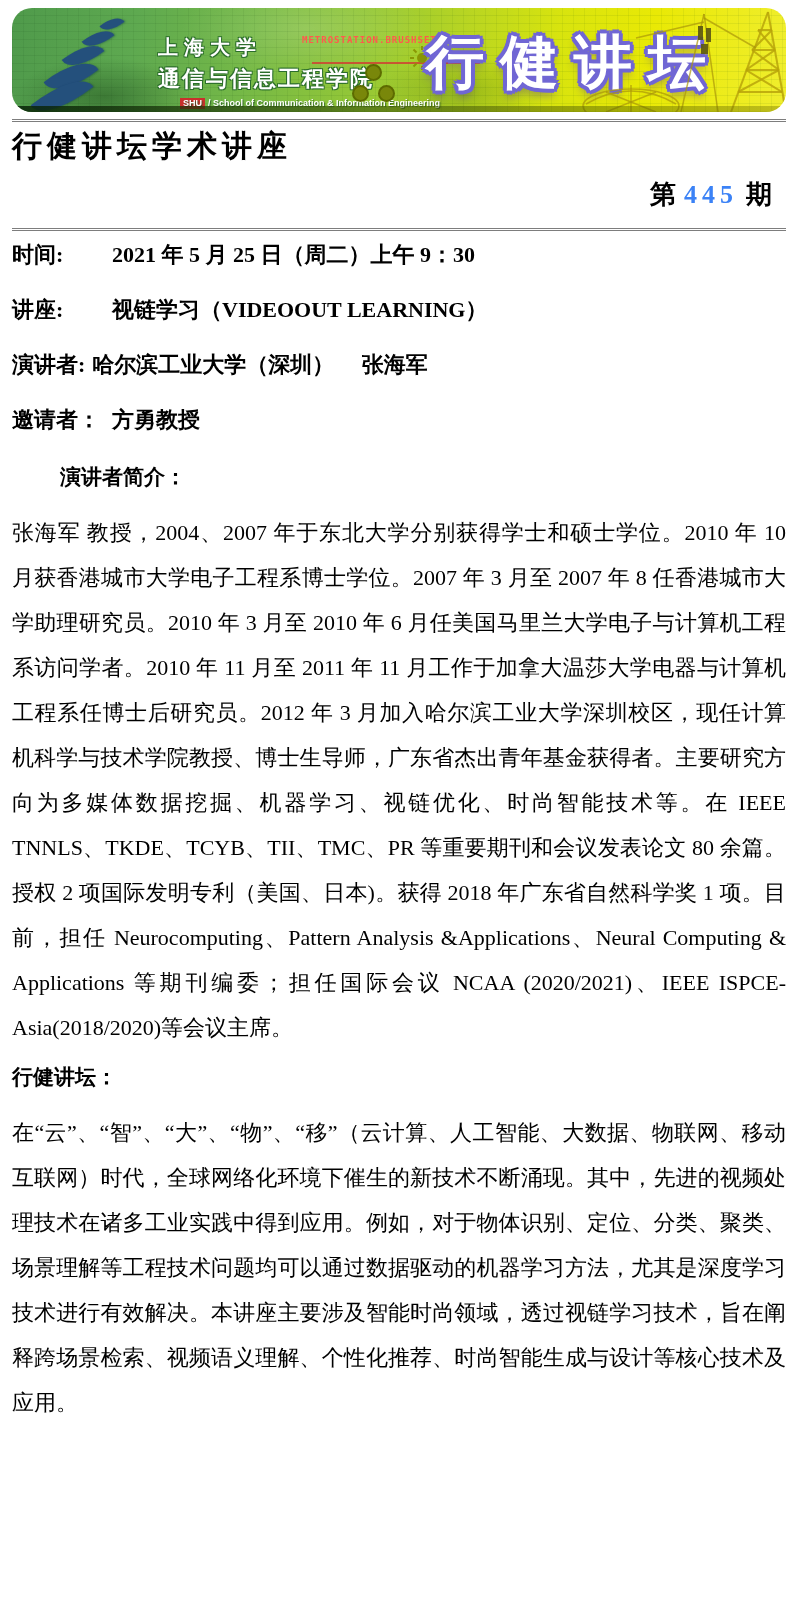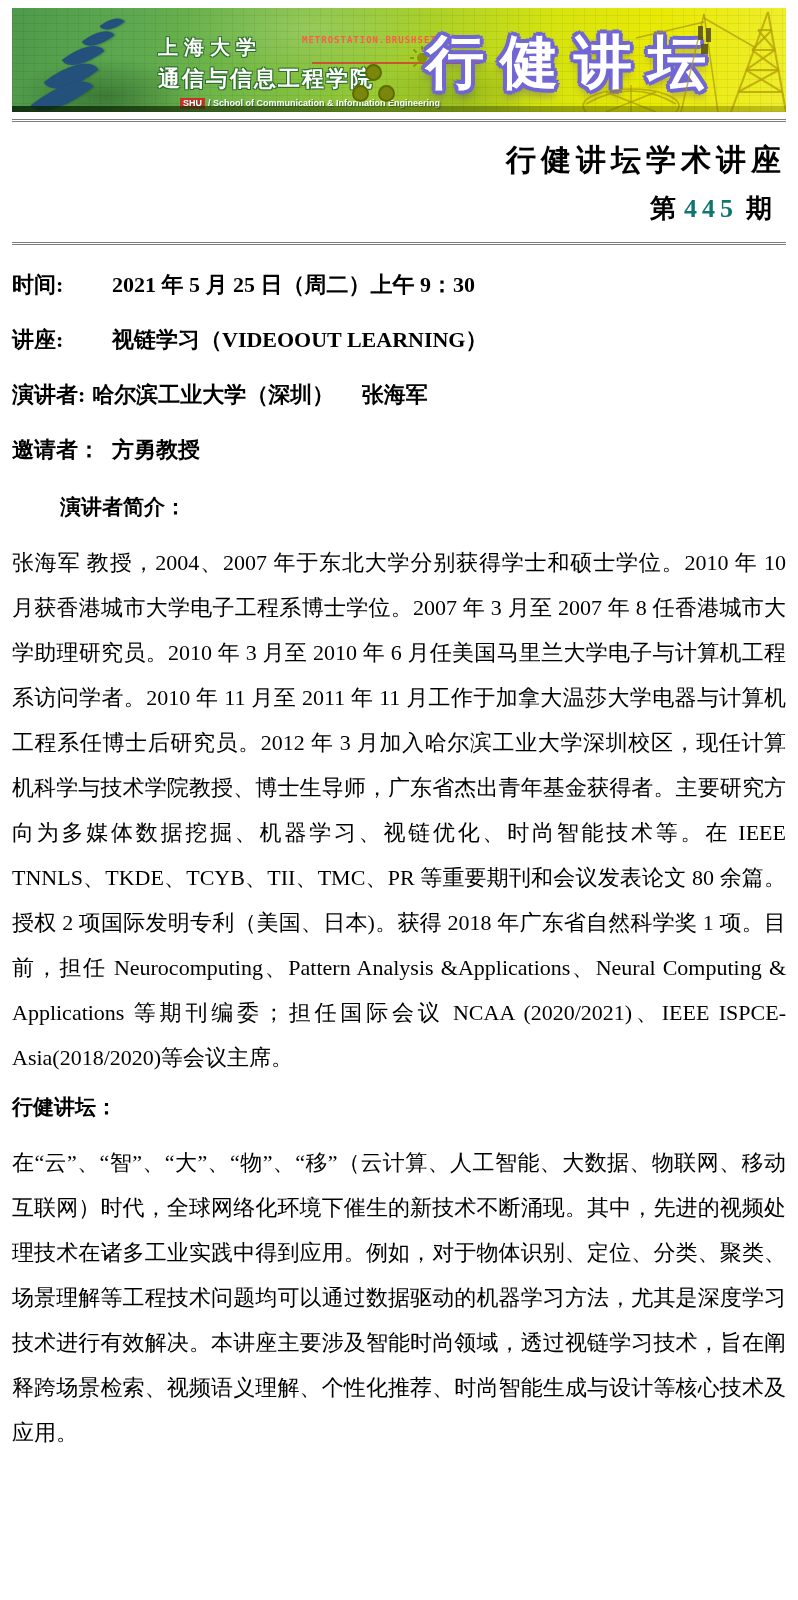--- a/index.html
+++ b/index.html
@@ -8,20 +8,21 @@
   .page { padding:0 12px; }
 
   
   .banner {
     position:relative; margin-top:8px; height:104px; overflow:hidden;
     background:
       radial-gradient(ellipse 130px 55px at 12% 85%, rgba(15,55,15,.40), transparent 70%),
       radial-gradient(ellipse 180px 70px at 38% 20%, rgba(255,255,255,.15), transparent 70%),
       radial-gradient(ellipse 120px 50px at 58% 80%, rgba(40,90,10,.25), transparent 70%),
       linear-gradient(97deg,#4f9a4b 0%,#5ea950 16%,#74b847 30%,#93c737 45%,#b8d522 58%,#d8e40e 70%,#e9e905 82%,#f0ee2e 100%);
+    border-radius: 20px;
   }
   .banner-texture {
     position:absolute; inset:0;
     background:
       repeating-linear-gradient(0deg, rgba(0,70,0,.07) 0 1px, transparent 1px 8px),
       repeating-linear-gradient(90deg, rgba(0,70,0,.06) 0 1px, transparent 1px 11px);
     mix-blend-mode:multiply;
   }
   .banner-bottom-strip { position:absolute; left:0; right:0; bottom:0; height:6px;
     background:linear-gradient(90deg, rgba(8,35,8,.85), rgba(45,70,5,.55) 45%, rgba(120,120,0,.40)); }
@@ -66,28 +67,28 @@
       0 7px 9px rgba(70,50,150,.45); }
 
   .towers { position:absolute; right:0; top:0; }
 
   
   .rule { height:3px; border-top:1px solid #7d7d7d; border-bottom:1px solid #7d7d7d; }
   .rule.r1 { margin-top:7px; }
   .rule.r2 { margin-top:17px; }
 
   
-  .doc-title { text-align:right; font-size:30px; font-weight:bold;
-    letter-spacing:5px; margin-top:20px; line-height:36px; }
+  .doc-title { text-align:left; font-size:30px; font-weight:bold;
+    letter-spacing:5px; margin-top:6px; line-height:36px; }
   .issue-line { text-align:right; font-size:26px; font-weight:bold;
     margin-top:15px; line-height:32px; padding-right:14px; }
-  .issue-number { color:#0f766e; letter-spacing:5px; margin:0 8px; }
-
-  
-  .details { margin-top:26px; }
+  .issue-number { color:#3b82f6; letter-spacing:5px; margin:0 8px; }
+
+  
+  .details { margin-top:10px; }
   .detail-row { font-size:22px; font-weight:bold; line-height:28px; margin-bottom:27px; white-space:nowrap; }
   .detail-row .dlabel { display:inline-block; }
   .detail-row.wide-gap .dlabel { min-width:100px; }
   .detail-row.mid-gap .dlabel { margin-right:12px; }
   .detail-row.small-gap .dlabel { margin-right:7px; }
 
   
   .sec-heading { font-size:21px; font-weight:bold; line-height:26px; }
   .sec-heading.h1 { margin-top:30px;margin-left:48px; }
   .sec-heading.h2 { margin-top:14px; }

